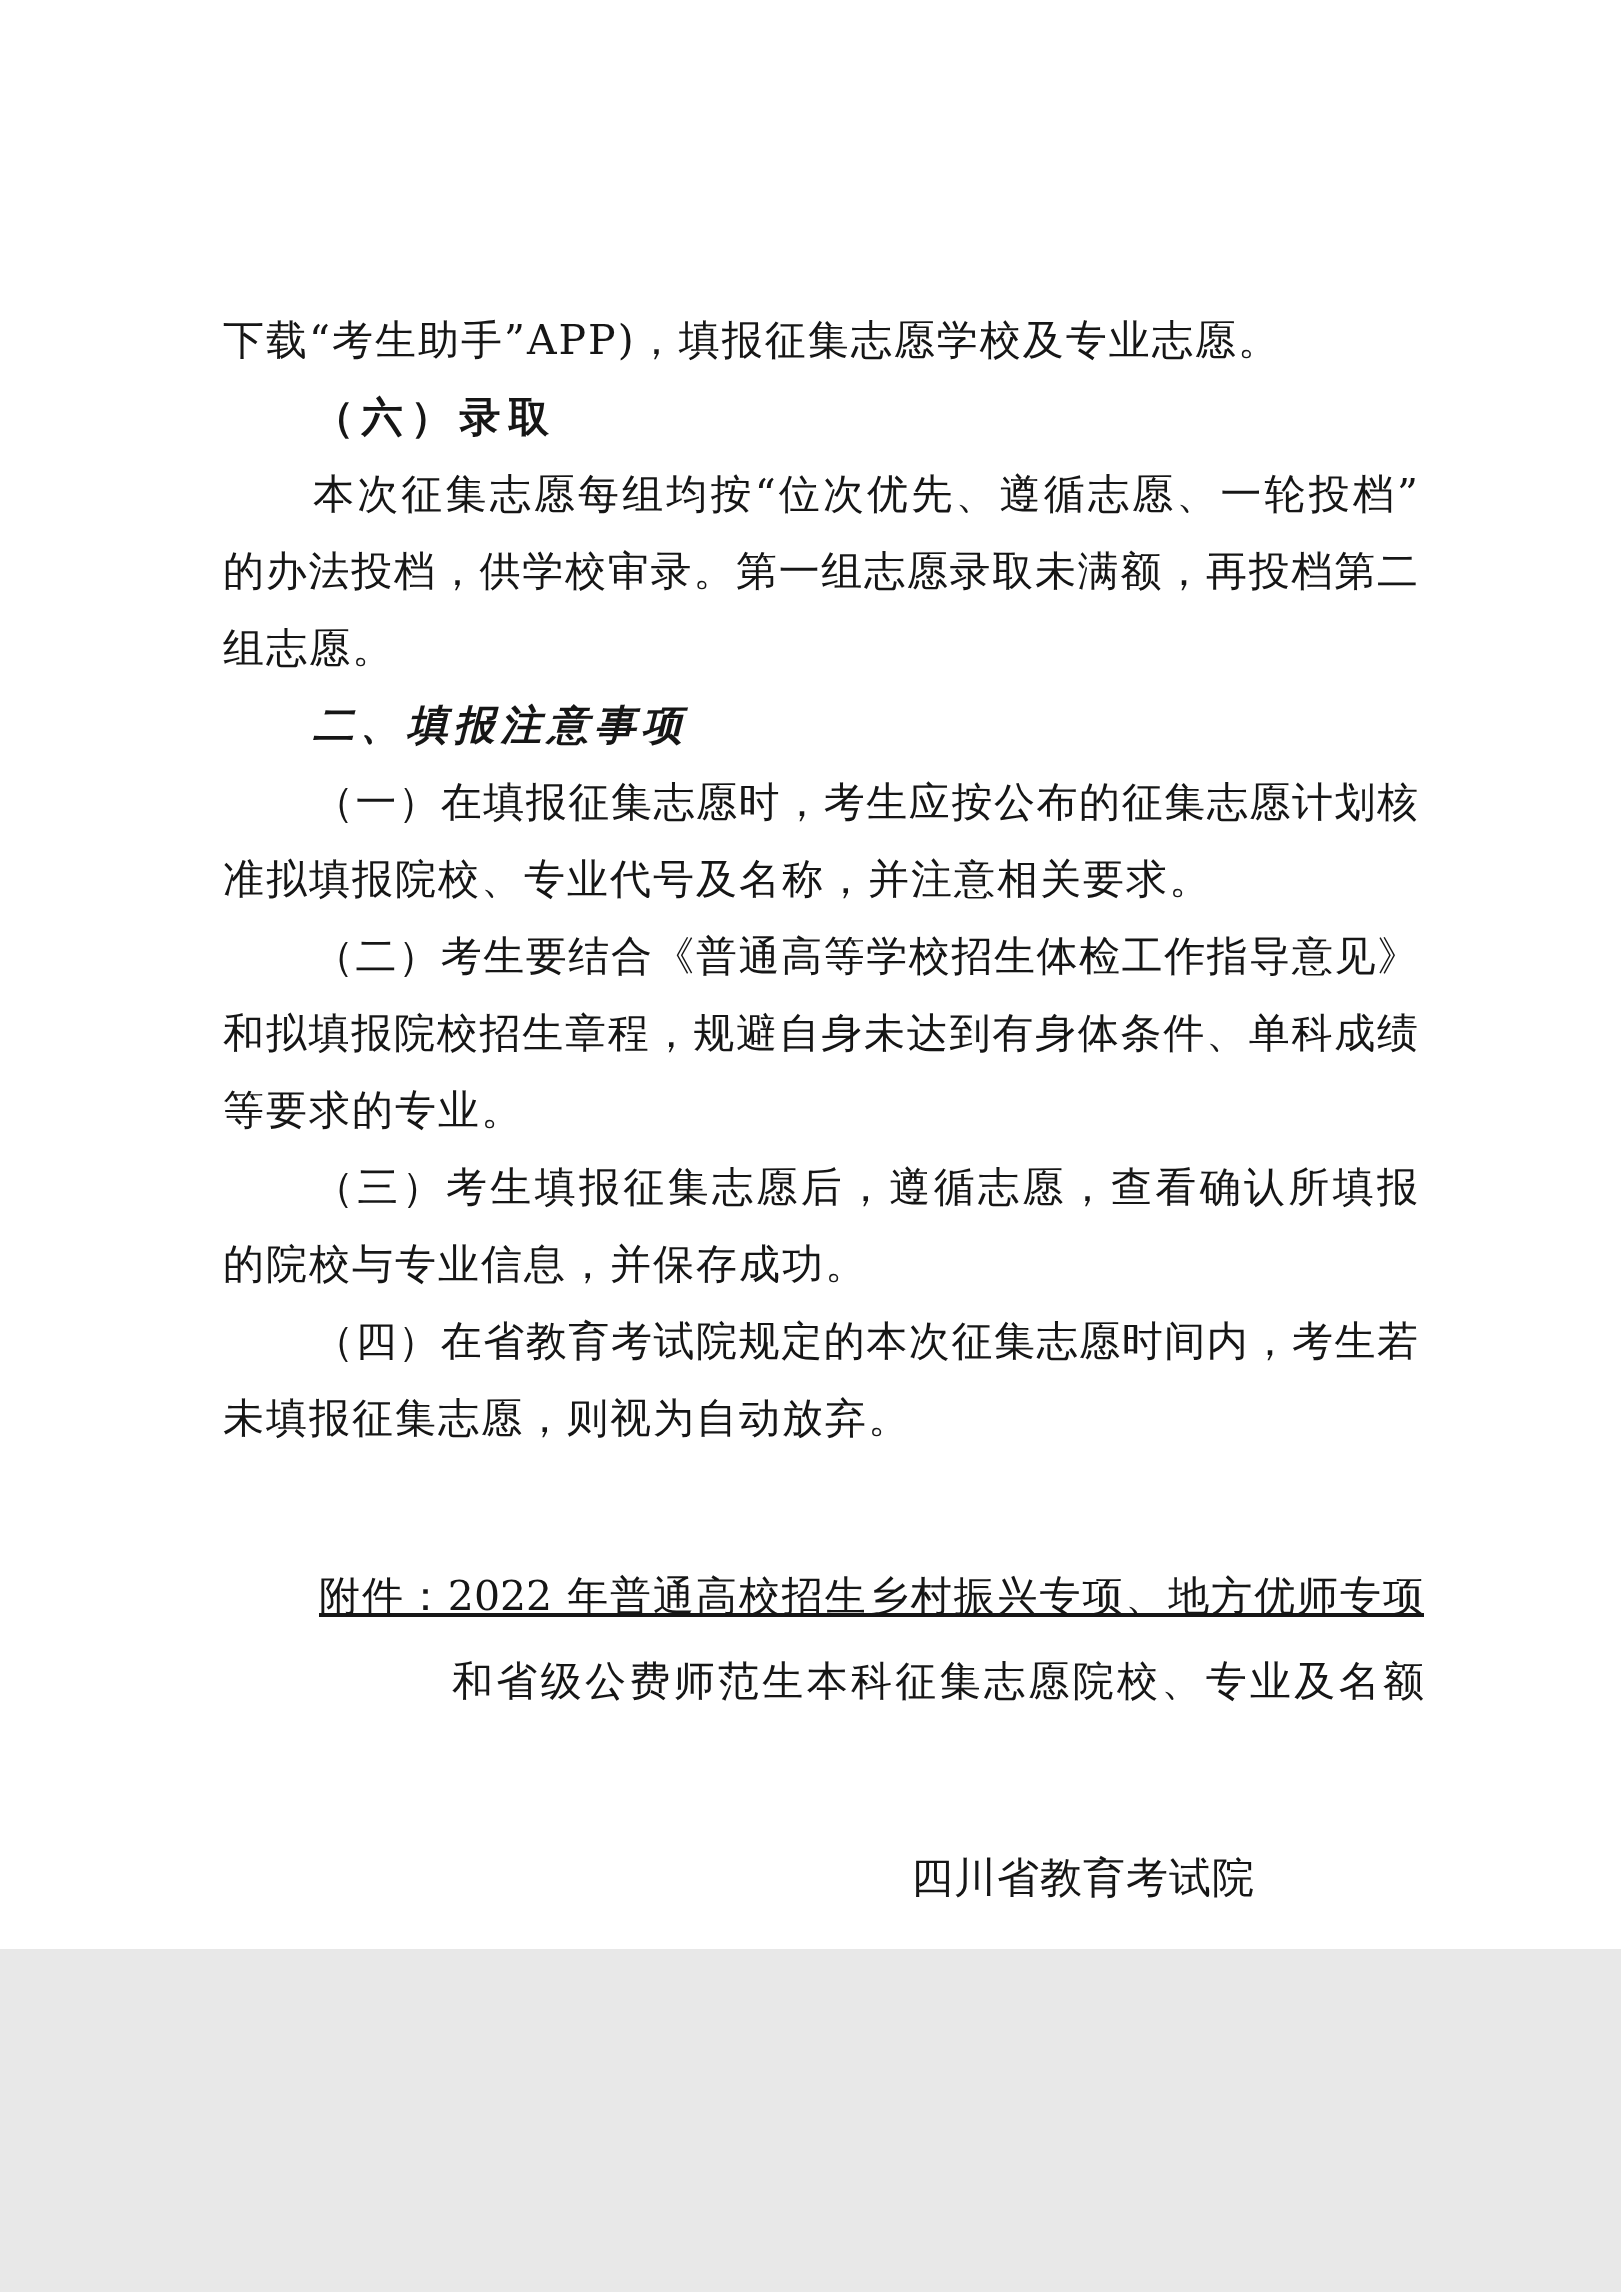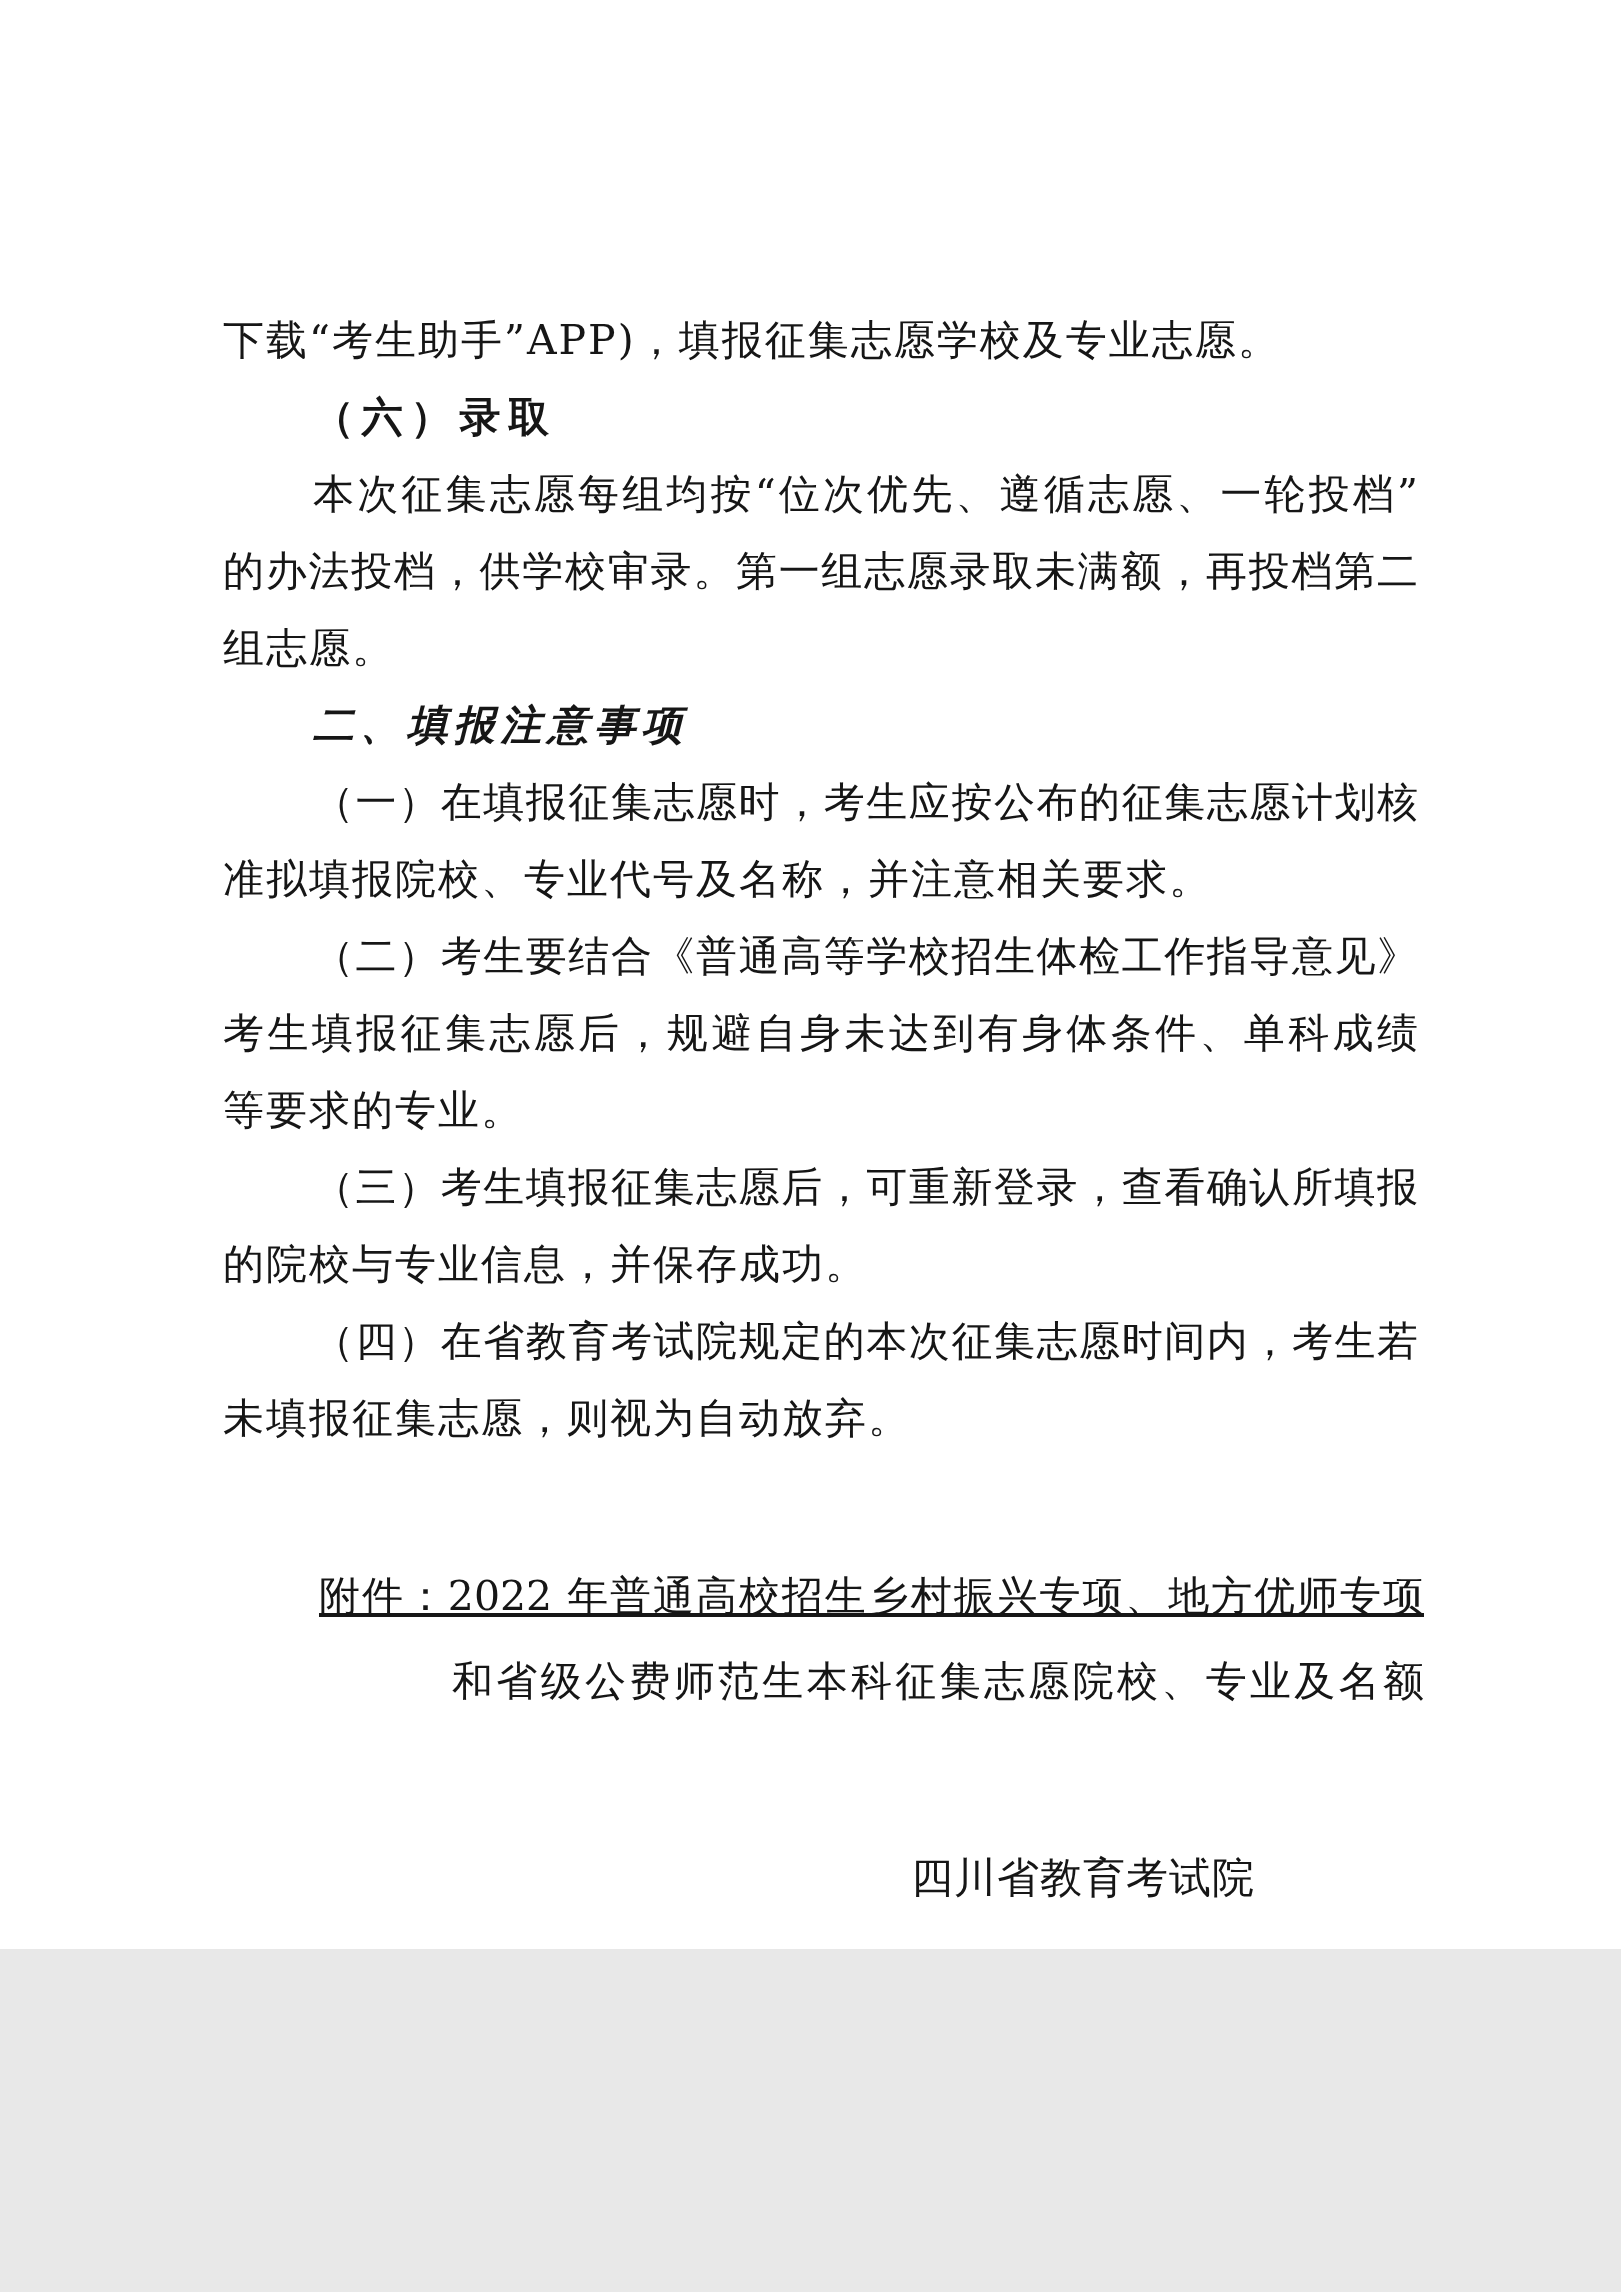--- a/index.html
+++ b/index.html
@@ -106,23 +106,23 @@
   <div class="body-col">
     <div class="ln">下载“考生助手”APP)，填报征集志愿学校及专业志愿。</div>
     <div class="ln ind h3">（六）录取</div>
     <div class="ln ind fill">本次征集志愿每组均按“位次优先、遵循志愿、一轮投档”</div>
     <div class="ln fill">的办法投档，供学校审录。第一组志愿录取未满额，再投档第二</div>
     <div class="ln">组志愿。</div>
     <div class="ln ind h2">二、填报注意事项</div>
     <div class="ln ind fill">（一）在填报征集志愿时，考生应按公布的征集志愿计划核</div>
     <div class="ln">准拟填报院校、专业代号及名称，并注意相关要求。</div>
     <div class="ln ind fill">（二）考生要结合《普通高等学校招生体检工作指导意见》</div>
-    <div class="ln fill">考生填报征集志愿后，规避自身未达到有身体条件、单科成绩</div>
+    <div class="ln fill">和拟填报院校招生章程，规避自身未达到有身体条件、单科成绩</div>
     <div class="ln">等要求的专业。</div>
-    <div class="ln ind fill">（三）考生填报征集志愿后，可重新登录，查看确认所填报</div>
+    <div class="ln ind fill">（三）考生填报征集志愿后，遵循志愿，查看确认所填报</div>
     <div class="ln">的院校与专业信息，并保存成功。</div>
     <div class="ln ind fill">（四）在省教育考试院规定的本次征集志愿时间内，考生若</div>
     <div class="ln">未填报征集志愿，则视为自动放弃。</div>
   </div>
 
   <div class="attach-col">
     <div class="ln fill attach-line-1">附件：2022 年普通高校招生乡村振兴专项、地方优师专项</div>
     <div class="ln fill attach-line-2">和省级公费师范生本科征集志愿院校、专业及名额</div>
   </div>
 

